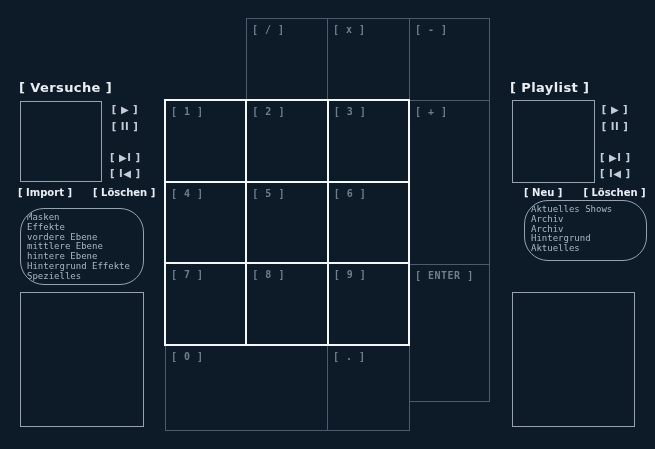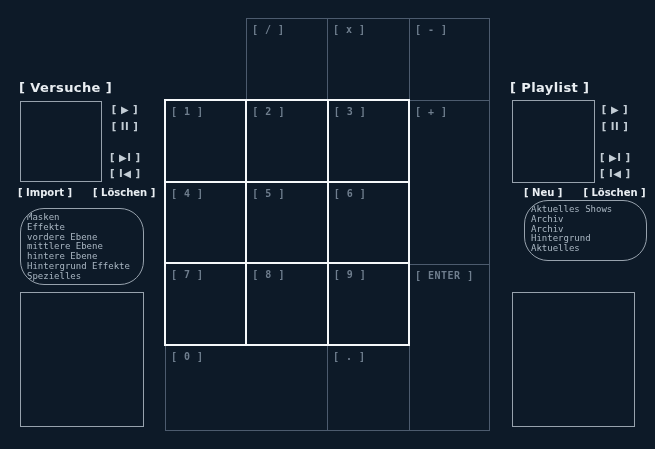--- a/index.html
+++ b/index.html
@@ -109,21 +109,21 @@
   <div class="kcell" style="left:327px; top:18px; width:83px; height:83px;">
     <div class="klabel">[ x ]</div>
   </div>
   <div class="kcell" style="left:409px; top:18px; width:81px; height:83px;">
     <div class="klabel">[ - ]</div>
   </div>
 
   <div class="kcell" style="left:409px; top:100px; width:81px; height:165px;">
     <div class="klabel">[ + ]</div>
   </div>
-  <div class="kcell" style="left:409px; top:264px; width:81px; height:167px;">
+  <div class="kcell" style="left:409px; top:264px; width:81px; height:138px;">
     <div class="klabel">[ ENTER ]</div>
   </div>
 
   <div class="kcell" style="left:165px; top:345px; width:163px; height:86px;">
     <div class="klabel">[ 0 ]</div>
   </div>
   <div class="kcell" style="left:327px; top:345px; width:83px; height:86px;">
     <div class="klabel">[ . ]</div>
   </div>
 

